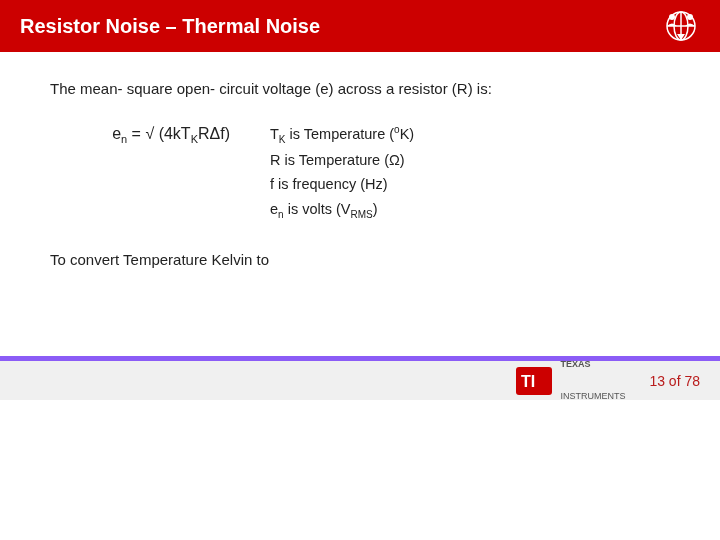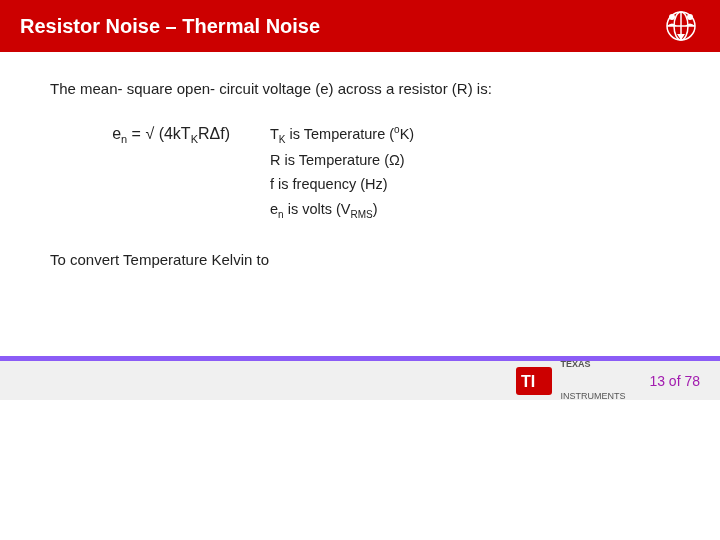--- a/index.html
+++ b/index.html
@@ -122,21 +122,21 @@
     }
 
     .ti-logo-bottom {
       display: flex;
       align-items: center;
       gap: 8px;
     }
 
     .page-num {
       font-size: 14px;
-      color: #a21caf;
+      color: #b91c1c;
     }
 
     
     sup { font-size: 10px; vertical-align: super; }
     sub { font-size: 10px; vertical-align: sub; }
 
     
   </style>
 </head>
 <body>

